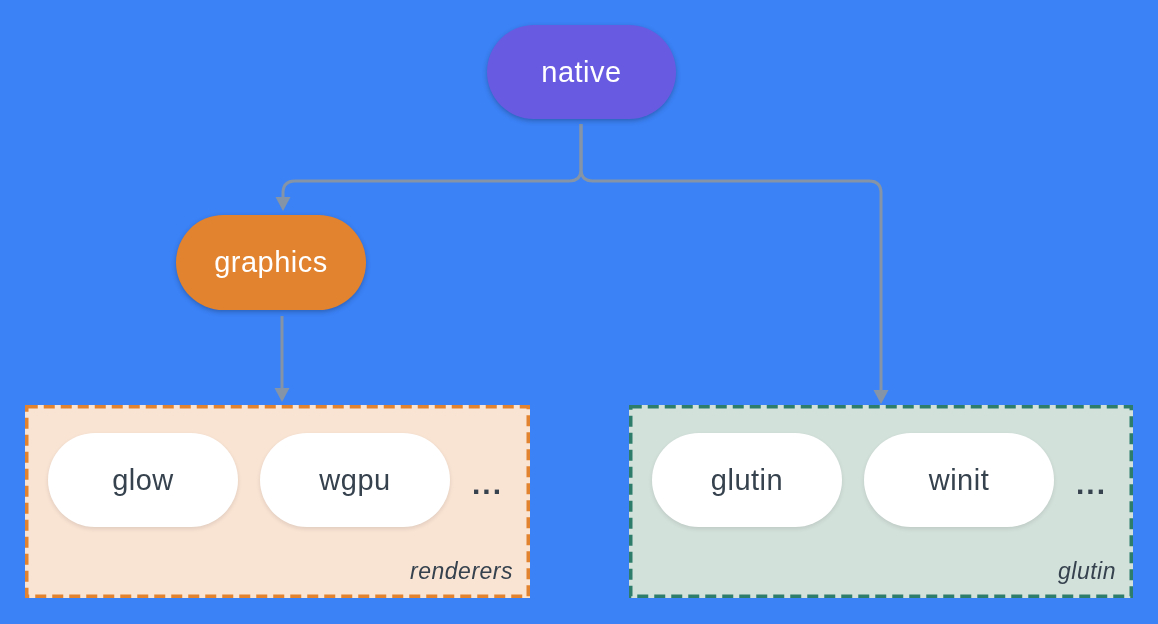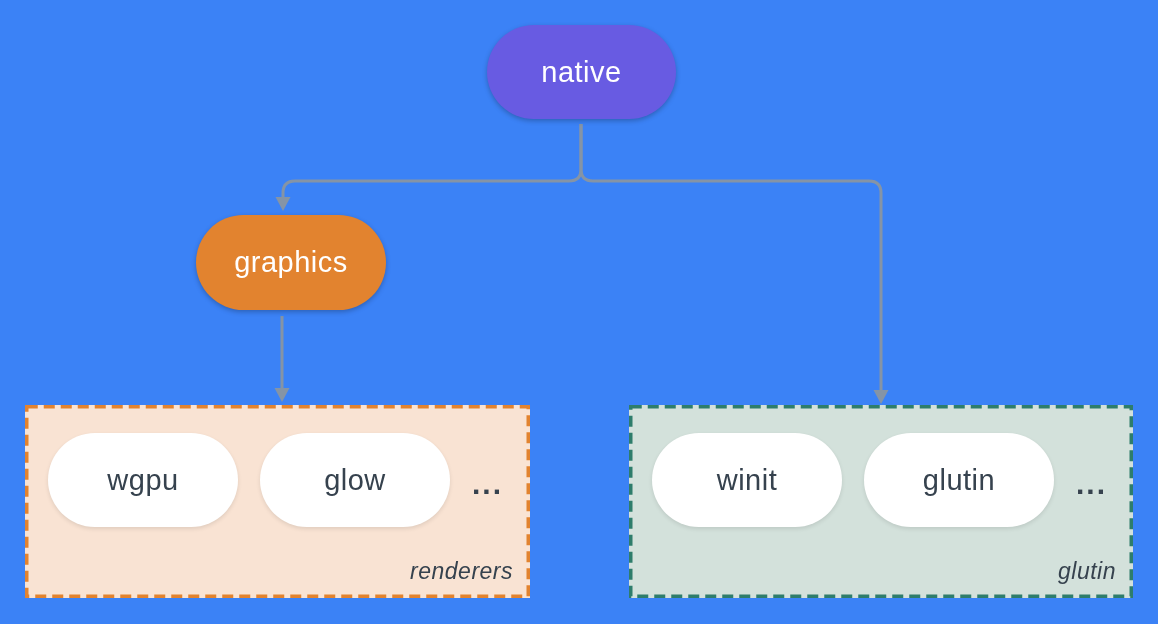--- a/index.html
+++ b/index.html
@@ -32,21 +32,21 @@
     font-size: 29px;
     letter-spacing: 0.5px;
     box-shadow: 0 2px 5px rgba(0,0,0,0.25);
   }
   .node-native {
     left: 487px; top: 25px;
     width: 189px; height: 94px;
     background: #685be2;
   }
   .node-graphics {
-    left: 196px; top: 215px;
+    left: 176px; top: 215px;
     width: 190px; height: 95px;
     background: #e2832f;
   }
   .group {
     position: absolute;
     top: 405px;
     height: 193px;
     box-sizing: border-box;
   }
   .group-renderers {
@@ -127,39 +127,39 @@
   <div class="pill node-graphics">
     <span>graphics</span>
   </div>
 
   <div class="group group-renderers">
     <svg class="group-border" viewBox="0 0 505 193">
       <rect x="1.75" y="1.75" width="501.5" height="189.5" fill="none" stroke="#e2832f" stroke-width="3.5" stroke-dasharray="11 6"></rect>
     </svg>
     <div class="group-items">
       <div class="subpill">
-        <span>wgpu</span>
+        <span>glow</span>
       </div>
       <div class="subpill">
-        <span>glow</span>
+        <span>wgpu</span>
       </div>
       <span class="dots">...</span>
     </div>
     <div class="group-label">renderers</div>
   </div>
 
   <div class="group group-shells">
     <svg class="group-border" viewBox="0 0 504 193">
       <rect x="1.75" y="1.75" width="500.5" height="189.5" fill="none" stroke="#2e7d6b" stroke-width="3.5" stroke-dasharray="11 6"></rect>
     </svg>
     <div class="group-items">
       <div class="subpill">
-        <span>winit</span>
+        <span>glutin</span>
       </div>
       <div class="subpill">
-        <span>glutin</span>
+        <span>winit</span>
       </div>
       <span class="dots">...</span>
     </div>
     <div class="group-label">glutin</div>
   </div>
 
 </div>
 
 </body></html>

